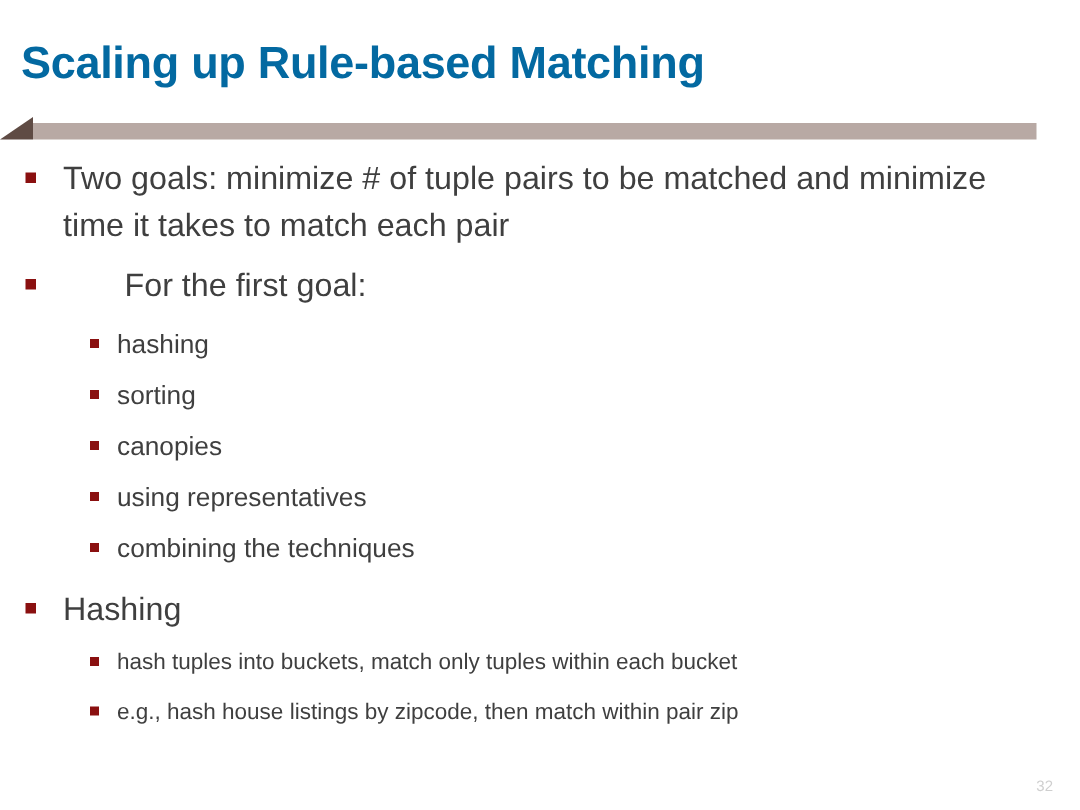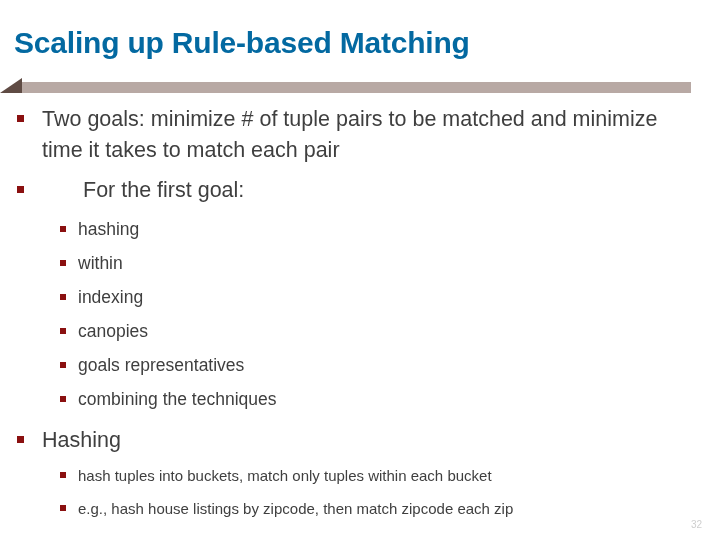--- a/index.html
+++ b/index.html
@@ -175,36 +175,35 @@
 
     <div id="group-techniques">
 
       <div class="bullet-row lvl2">
         <span class="marker"></span>
         <span class="btext">hashing</span>
       </div>
 
       <div class="bullet-row lvl2">
         <span class="marker"></span>
-        <span class="btext">within</span>
-      </div>
-
-      <div class="bullet-row lvl2">
-        <span class="marker"></span>
-        <span class="btext">indexing</span>
+        <span class="btext">sorting</span>
+      </div>
+
+      <div class="bullet-row lvl2">
+        <span class="marker"></span>
       </div>
 
       <div class="bullet-row lvl2">
         <span class="marker"></span>
         <span class="btext">canopies</span>
       </div>
 
       <div class="bullet-row lvl2">
         <span class="marker"></span>
-        <span class="btext">goals representatives</span>
+        <span class="btext">using representatives</span>
       </div>
 
       <div class="bullet-row lvl2">
         <span class="marker"></span>
         <span class="btext">combining the techniques</span>
       </div>
 
     </div>
 
     <div class="bullet-row lvl1" id="row-hashing">
@@ -214,21 +213,21 @@
 
     <div id="group-hashdetail">
 
       <div class="bullet-row lvl3">
         <span class="marker"></span>
         <span class="btext">hash tuples into buckets, match only tuples within each bucket</span>
       </div>
 
       <div class="bullet-row lvl3">
         <span class="marker"></span>
-        <span class="btext">e.g., hash house listings by zipcode, then match zipcode each zip</span>
+        <span class="btext">e.g., hash house listings by zipcode, then match within pair zip</span>
       </div>
 
     </div>
 
   </div>
 
   <div class="page-number">32</div>
 
 </div>
 

